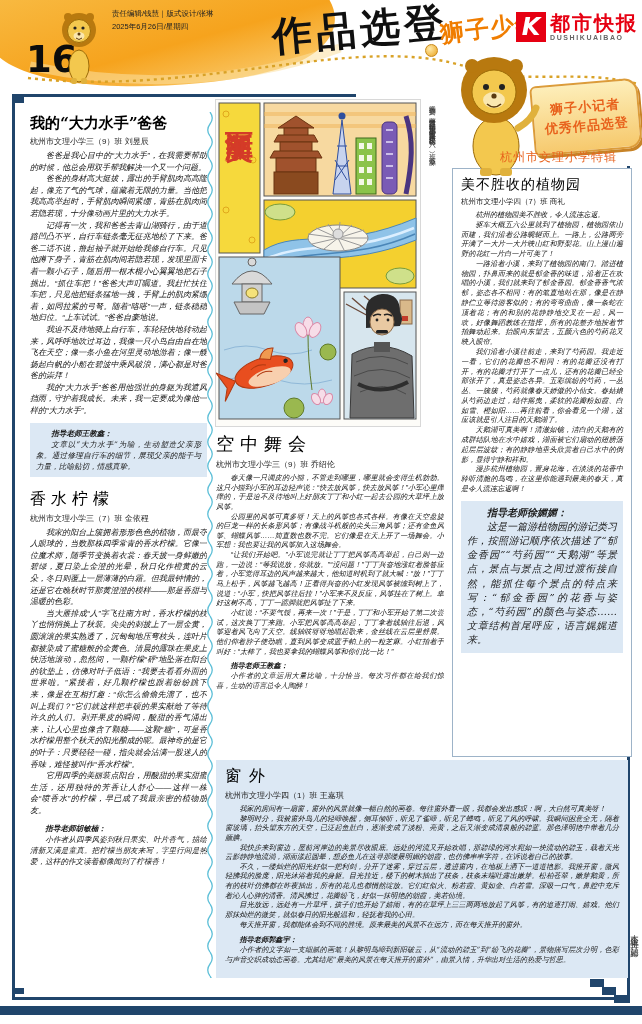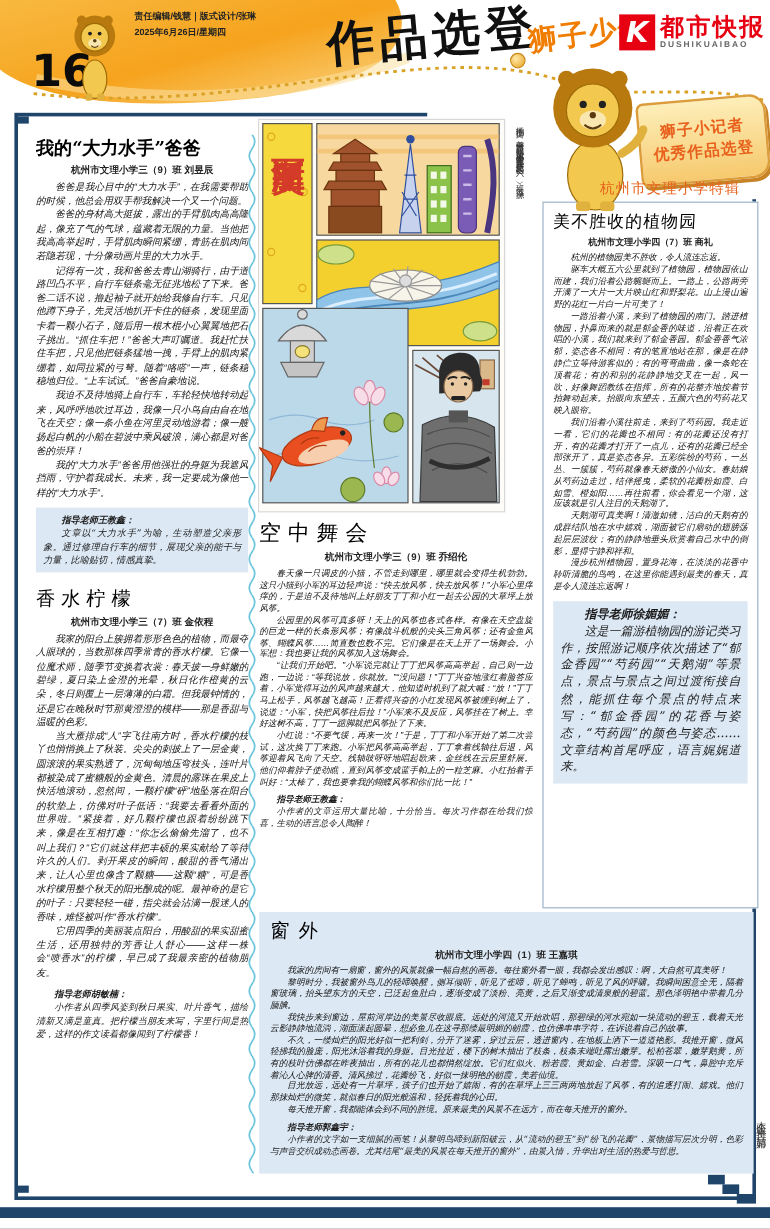--- a/index.html
+++ b/index.html
@@ -3,21 +3,21 @@
 <meta charset="utf-8">
 <style>
   html,body{margin:0;padding:0;background:#888;}
   #page{position:relative;width:642px;height:1024px;background:#fff;overflow:hidden;
         font-family:"Liberation Sans",sans-serif;color:#111;margin:0 auto;}
   
   .hdr-svg{position:absolute;left:0;top:0;z-index:1;}
   .page-num{position:absolute;left:26px;top:38px;font-size:37px;font-weight:bold;color:#0c0c0c;z-index:3;
             font-family:"DejaVu Sans",sans-serif;}
   .lion-small{position:absolute;left:56px;top:6px;z-index:3;}
-  .edit-info{position:absolute;left:112px;top:8px;z-index:3;font-size:7.5px;font-weight:bold;line-height:1.7;color:#222;}
+  .edit-info{position:absolute;left:112px;top:8px;z-index:3;font-size:7.5px;font-weight:normal;line-height:1.7;color:#222;}
   .page-title{position:absolute;left:272px;top:2px;z-index:3;font-size:40px;font-weight:bold;letter-spacing:4px;
               font-family:"DejaVu Serif",serif;transform:rotate(-5deg);color:#101010;}
   .coin{position:absolute;left:425px;top:44px;width:11px;height:11px;border-radius:50%;z-index:3;
         background:radial-gradient(circle at 35% 35%,#ffe9a8,#e9a31f);border:1px solid #c8881a;}
   .brand-script{position:absolute;left:440px;top:12px;z-index:3;font-size:24px;font-weight:bold;color:#f07d00;
                 font-family:"DejaVu Serif",serif;transform:rotate(-7deg);letter-spacing:1px;}
   .masthead{position:absolute;right:4px;top:12px;z-index:3;display:flex;gap:4px;align-items:flex-start;}
   .k-box{width:30px;height:30px;background:#e60012;color:#fff;font-weight:bold;font-size:24px;font-style:italic;
          display:flex;align-items:center;justify-content:center;font-family:"DejaVu Sans",sans-serif;}
   .mh-cn{font-size:20px;font-weight:bold;color:#e60012;letter-spacing:2px;line-height:1.1;}
@@ -31,21 +31,21 @@
   .lion-big{position:absolute;left:448px;top:50px;z-index:5;}
   .book{position:absolute;left:532px;top:82px;width:104px;height:66px;z-index:4;transform:rotate(-5deg);
         background:linear-gradient(180deg,#fdeeb9,#f6c96d);border:2px solid #dc9c3a;border-radius:6px 14px 14px 6px;
         display:flex;flex-direction:column;align-items:center;justify-content:center;box-shadow:2px 3px 0 #c78327;}
   .book div{font-size:13px;font-weight:bold;color:#e8611c;line-height:1.45;letter-spacing:1px;white-space:nowrap;}
   .special-label{position:absolute;left:500px;top:149px;z-index:5;font-size:12px;font-weight:normal;color:#e8611c;letter-spacing:1px;}
   
   .wave-sep{position:absolute;left:206px;top:112px;z-index:2;}
   
   .t-cal{margin:0 0 3px 0;font-family:"DejaVu Serif",serif;font-weight:bold;color:#000;transform:skewX(-3deg);}
-  .byline{font-size:8px;font-weight:bold;color:#222;margin:2px 0 3px 0;text-align:center;}
+  .byline{font-size:8px;font-weight:normal;color:#222;margin:2px 0 3px 0;}
   .body p{margin:0;text-indent:2em;text-align:justify;font-style:italic;}
   .c-label{font-weight:bold;text-indent:2em;}
   .comment{font-family:"DejaVu Serif",serif;font-style:italic;color:#1a1a1a;}
   .comment .c-text{text-indent:2em;text-align:justify;}
   .box-blue{background:#dce8f4;padding:5px 6px;}
   
   .col-left{position:absolute;left:30px;top:114px;width:177px;height:886px;overflow:hidden;z-index:2;}
   .col-left .t-cal{font-size:15px;}
   .col-left .body{font-size:8px;line-height:1.45;}
   .col-left .comment{font-size:7.6px;line-height:1.45;margin-top:6px;}
@@ -168,21 +168,21 @@
     <rect width="8" height="866" fill="url(#wv)"></rect>
   </svg>
 
   <div class="col-left">
     <section>
       <h2 class="t-cal">我的“大力水手”爸爸</h2>
       <div class="byline">杭州市文理小学三（9）班 刘昱辰</div>
       <div class="body">
           <p>爸爸是我心目中的“大力水手”，在我需要帮助的时候，他总会用双手帮我解决一个又一个问题。</p>
           <p>爸爸的身材高大挺拔，露出的手臂肌肉高高隆起，像充了气的气球，蕴藏着无限的力量。当他把我高高举起时，手臂肌肉瞬间紧绷，青筋在肌肉间若隐若现，十分像动画片里的大力水手。</p>
-          <p>记得有一次，我和爸爸去青山湖骑行，由于道路凹凸不平，自行车链条毫无征兆地松了下来。爸爸二话不说，撸起袖子就开始给我修自行车。只见他蹲下身子，先灵活地扒开卡住的链条，发现里面卡着一颗小石子，随后用一根木棍小心翼翼地把石子挑出。“抓住车把！”爸爸大声叮嘱道。我赶忙扶住车把，只见他把链条猛地一拽，手臂上的肌肉紧绷着，如同拉紧的弓弩。随着“咯嗒”一声，链条稳稳地归位。“上车试试。”爸爸自豪地说。</p>
+          <p>记得有一次，我和爸爸去青山湖骑行，由于道路凹凸不平，自行车链条毫无征兆地松了下来。爸爸二话不说，撸起袖子就开始给我修自行车。只见他蹲下身子，青筋在肌肉间若隐若现，发现里面卡着一颗小石子，随后用一根木棍小心翼翼地把石子挑出。“抓住车把！”爸爸大声叮嘱道。我赶忙扶住车把，只见他把链条猛地一拽，手臂上的肌肉紧绷着，如同拉紧的弓弩。随着“咯嗒”一声，链条稳稳地归位。“上车试试。”爸爸自豪地说。</p>
           <p>我迫不及待地骑上自行车，车轮轻快地转动起来，风呼呼地吹过耳边，我像一只小鸟自由自在地飞在天空；像一条小鱼在河里灵动地游着；像一艘扬起白帆的小船在碧波中乘风破浪，满心都是对爸爸的崇拜！</p>
           <p>我的“大力水手”爸爸用他强壮的身躯为我遮风挡雨，守护着我成长。未来，我一定要成为像他一样的“大力水手”。</p>
         </div>
       <div class="comment box-blue">
         <div class="c-label">指导老师王教鑫：</div>
         <div class="c-text">文章以“大力水手”为喻，生动塑造父亲形象。通过修理自行车的细节，展现父亲的能干与力量，比喻贴切，情感真挚。</div>
       </div>
     </section>
     <section class="a2">
       <h2 class="t-cal">香水柠檬</h2>

